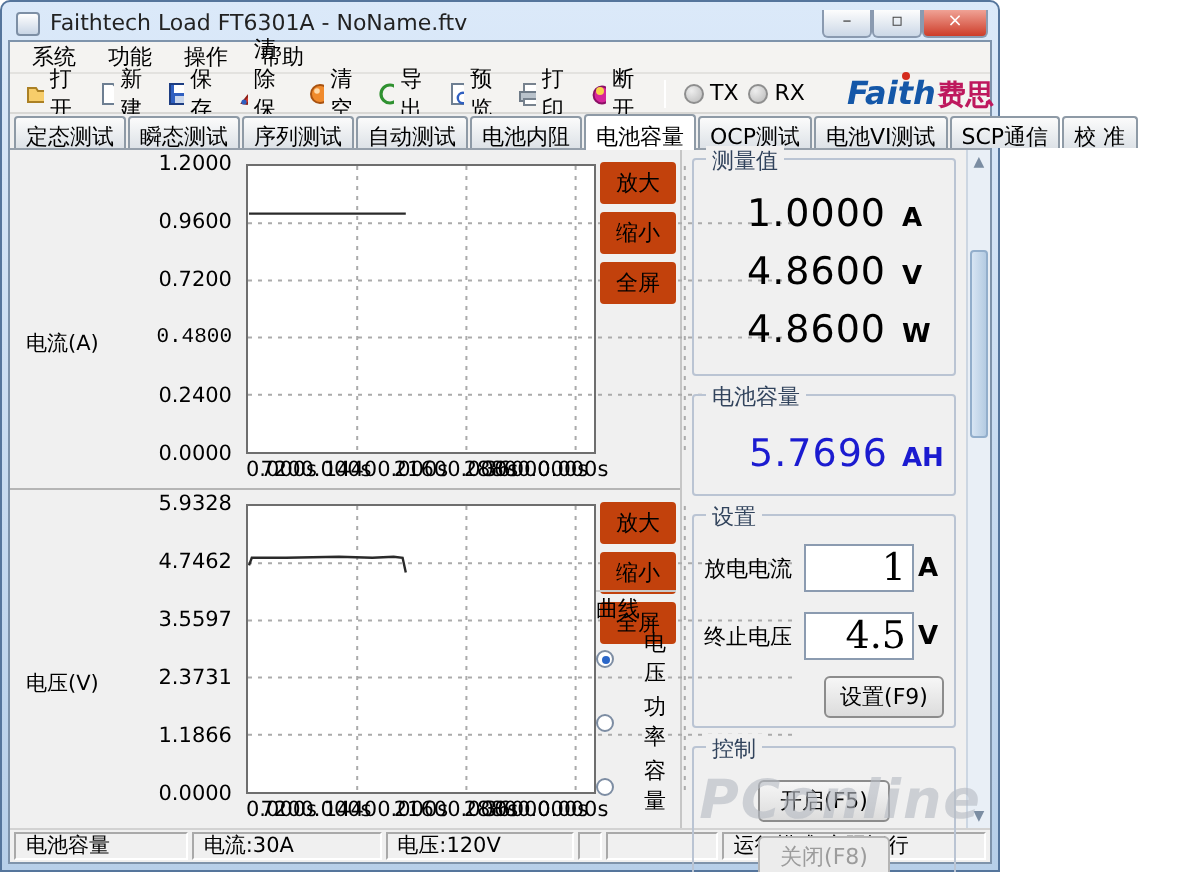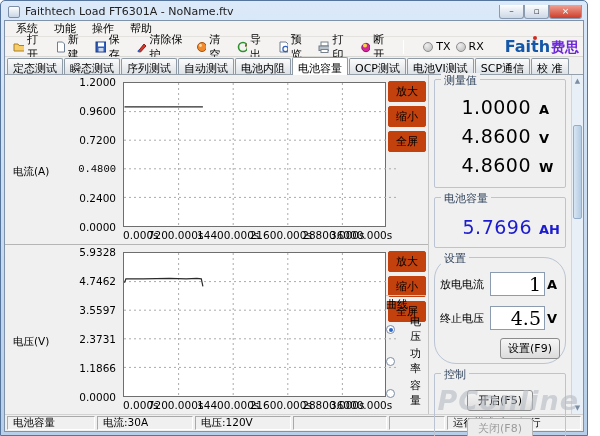--- a/index.html
+++ b/index.html
@@ -1,19 +1,19 @@
 <!DOCTYPE html>
 <html><head>
 <meta charset="utf-8">
 <style>
   * { box-sizing: border-box; margin: 0; padding: 0; }
   html,body { width:600px; height:436px; }
   body { font-family:"DejaVu Sans","Liberation Sans",sans-serif; font-size:11px; color:#000; background:#fff; overflow:hidden; }
 
-  .window { width:588px; height:436px; display:flex; flex-direction:column;
+  .window { width:500px; height:436px; display:flex; flex-direction:column;
     background:linear-gradient(#dbe9f9,#b7cfe9); border:1px solid #55759c;
     border-radius:5px 5px 0 0; padding:0 3px 3px; }
 
   
   .titlebar { height:19px; display:flex; align-items:center; gap:5px; padding:2px 2px 0 4px; }
   .app-icon { width:12px; height:12px; background:linear-gradient(#fefefe,#c9d6e6); border:1px solid #7d8fa5; border-radius:2px; }
   .title-text { font-size:11px; color:#222; }
   .win-btns { margin-left:auto; display:flex; }
   .wbtn { width:25px; height:14px; border:1px solid #8a9ab0; border-top:none; border-radius:0 0 3px 3px;
     background:linear-gradient(#fdfdfd,#ccd8e7); display:flex; align-items:center; justify-content:center;
@@ -29,23 +29,23 @@
   
   .toolbar { height:20px; display:flex; align-items:center; padding:0 4px; background:#f4f3f1; border-bottom:1px solid #d9d8d5; gap:1px; }
   .tbtn { display:flex; align-items:center; gap:3px; padding:1px 4px; border-radius:2px; }
   .tbtn svg { display:block; }
   .vsep { width:1px; height:14px; background:#c9c8c5; border-right:1px solid #fff; margin:0 5px; }
   .led { width:10px; height:10px; border-radius:50%; }
   .led.green { background:radial-gradient(circle at 35% 30%,#9cf29c,#18b418); border:1px solid #0c7a0c; }
   .led.gray  { background:radial-gradient(circle at 35% 30%,#eee,#b9b9b9); border:1px solid #8e8e8e; }
   .status-item { display:flex; align-items:center; gap:3px; padding:0 2px; }
   .logo { display:flex; align-items:baseline; margin-left:6px; white-space:nowrap; }
-  .logo .faith { position:relative; font-size:16px; font-weight:bold; color:#1457a8; letter-spacing:0;margin-left:12px; }
+  .logo .faith { position:relative; font-size:16px; font-weight:bold; font-style:italic; color:#1457a8; letter-spacing:0;margin-left:12px; }
   .logo .faith::after { content:""; position:absolute; left:62%; top:-1px; width:4px; height:4px; background:#d42a1c; border-radius:50%; }
-  .logo .cn { font-size:14px; font-weight:bold; color:#6d28d9; margin-left:1px; }
+  .logo .cn { font-size:14px; font-weight:bold; color:#be185d; margin-left:1px; }
 
   
   .tabbar { height:18px; display:flex; align-items:flex-end; padding:0 2px; background:#f0f0f0; border-bottom:1px solid #96a0ab; }
   .tab { height:16px; padding:2px 5px 1px; margin-right:1px; border:1px solid #8e9aa6; border-bottom:none;
     border-radius:2px 2px 0 0; background:linear-gradient(#fbfbfb,#dde2e7); white-space:nowrap; }
   .tab.active { height:18px; background:#fff; position:relative; margin-bottom:-1px; z-index:2; padding-top:3px; }
 
   
   .main { flex:1; min-height:0; display:flex; position:relative; }
   .charts { flex:1; min-width:0; display:flex; flex-direction:column; background:#f0f0f0; border-right:1px solid #c6c6c6; }
@@ -339,21 +339,21 @@
         </div>
 
         <div class="group">
           <span class="group-title">电池容量</span>
           <div class="cap-row">
             <span class="cap-val">5.7696</span>
             <span class="cap-unit">AH</span>
           </div>
         </div>
 
-        <div class="group" style="display:flex;flex-direction:column;border-radius:22px;">
+        <div class="group" style="display:flex;flex-direction:column;">
           <span class="group-title">设置</span>
           <div class="srow">
             <span class="slabel">放电电流</span>
             <span class="sinput">1</span>
             <span class="sunit">A</span>
           </div>
           <div class="srow">
             <span class="slabel">终止电压</span>
             <span class="sinput">4.5</span>
             <span class="sunit">V</span>

